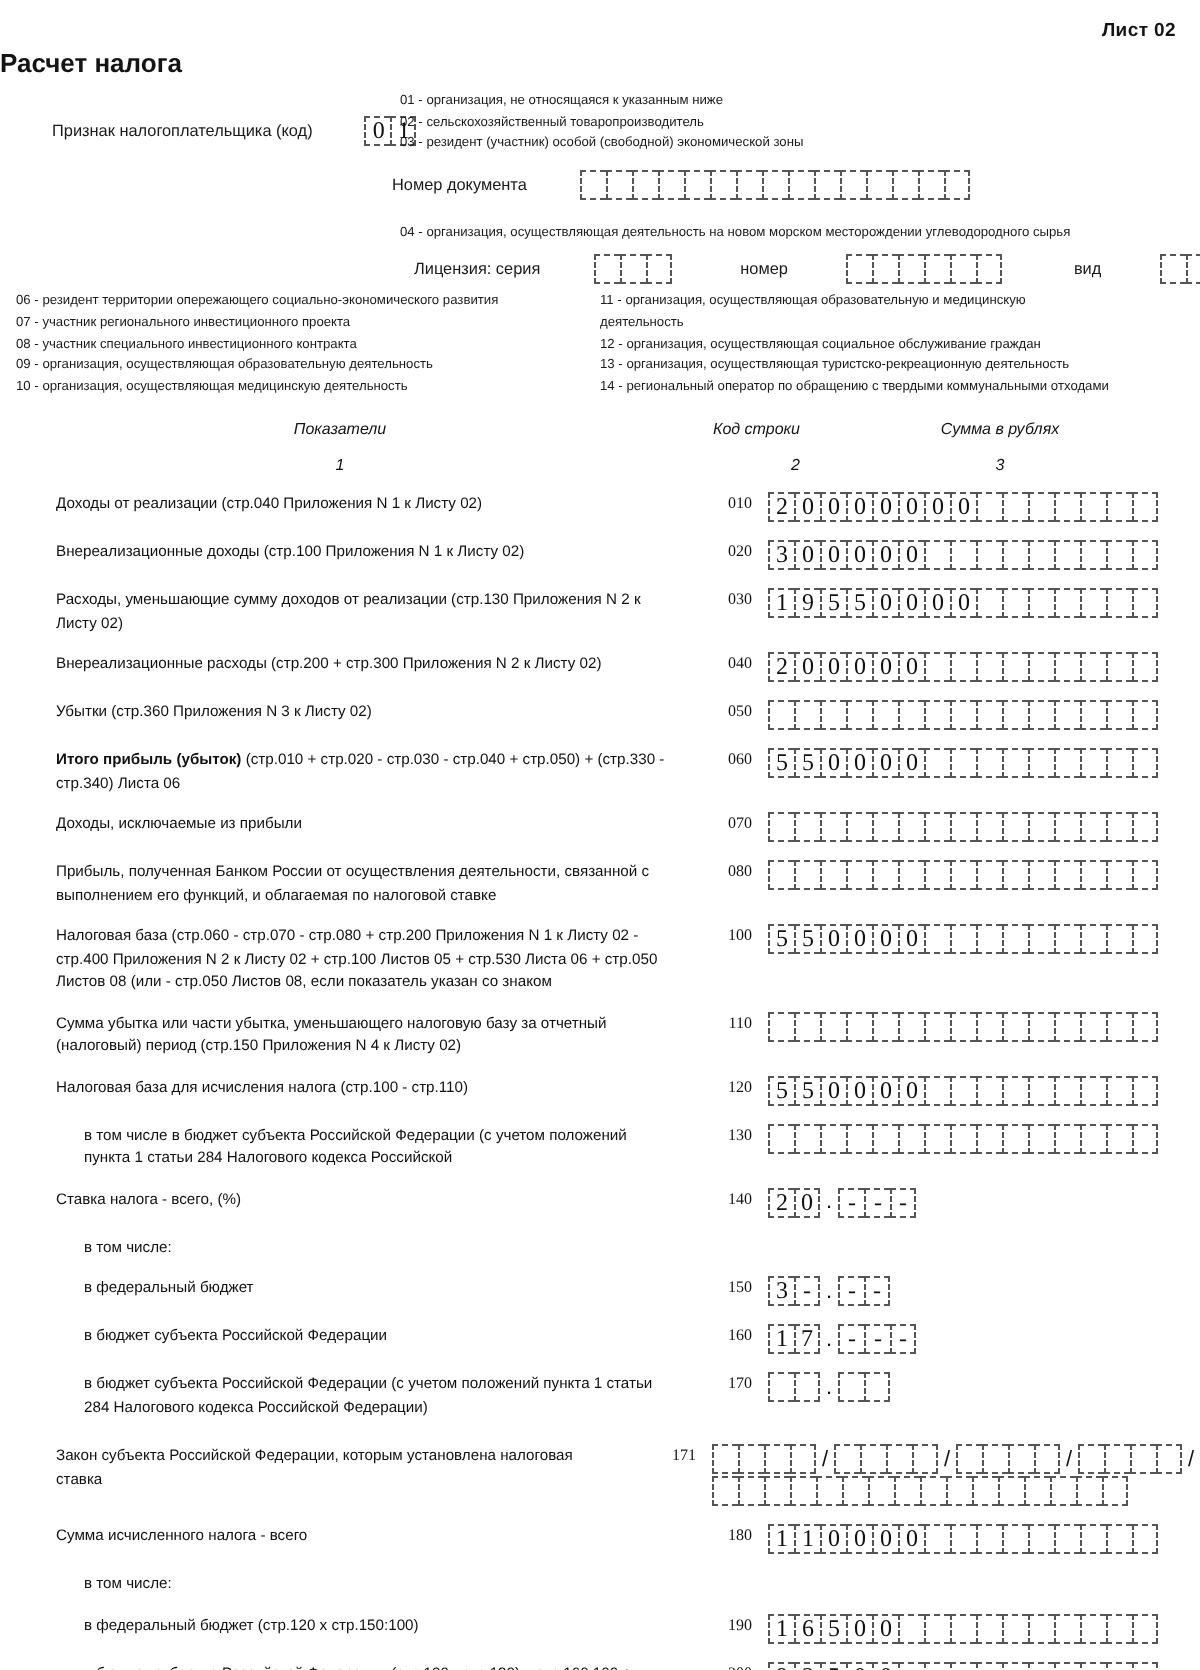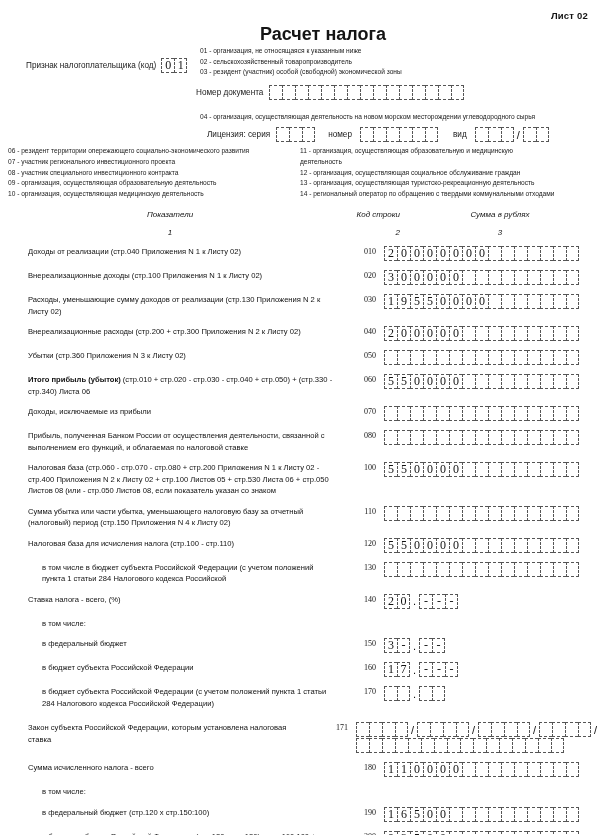--- a/index.html
+++ b/index.html
@@ -16,21 +16,21 @@
   }
   .page { position: relative; width: 600px; height: 677px; padding: 0; }
 
   
   .sheet-no {
     position: absolute; right: 12px; top: 10px;
     font-size: 9.5px; font-weight: bold; letter-spacing: .2px;
   }
   .doc-title {
     position: absolute; left: 0; right: 0; top: 24px;
-    text-align: center; font-size: 18px; font-weight: bold; padding-left: 46px;
+    font-size: 13px; font-weight: bold;
   }
 
   
   .cells { display: flex; align-items: stretch; }
   .cell {
     width: 13px; height: 15px;
     border: 1px dashed #555;
     border-right: none;
     background: #fff;
     font-size: 12px;
@@ -44,21 +44,21 @@
     width: 9px; height: 15px;
     display: flex; align-items: center; justify-content: center;
     font-size: 11px; color: #111;
   }
 
   
   .grp { display: flex; }
   .grp .cell:last-child { border-right: 1px dashed #555; }
 
   
-  .row-abs { position: absolute; display: flex; align-items: center; }
+  .row-abs { position: absolute; display: flex; align-items: center; gap: 21px; }
   .lbl { font-size: 8.2px; color: #1a1a1a; white-space: nowrap; }
 
   .legend { font-size: 6.6px; line-height: 10.5px; color: #1a1a1a; }
   .legend div { white-space: nowrap; }
 
   
   .tbl { position: absolute; left: 0; top: 210px; width: 600px; }
   .thead {
     display: flex; align-items: baseline;
     font-style: italic; font-size: 8px;

